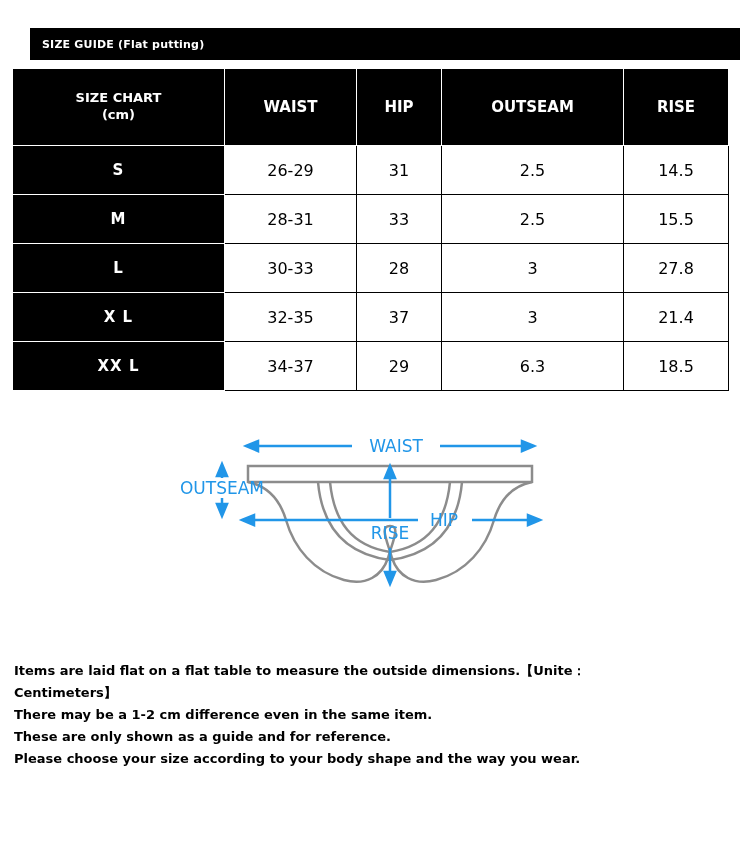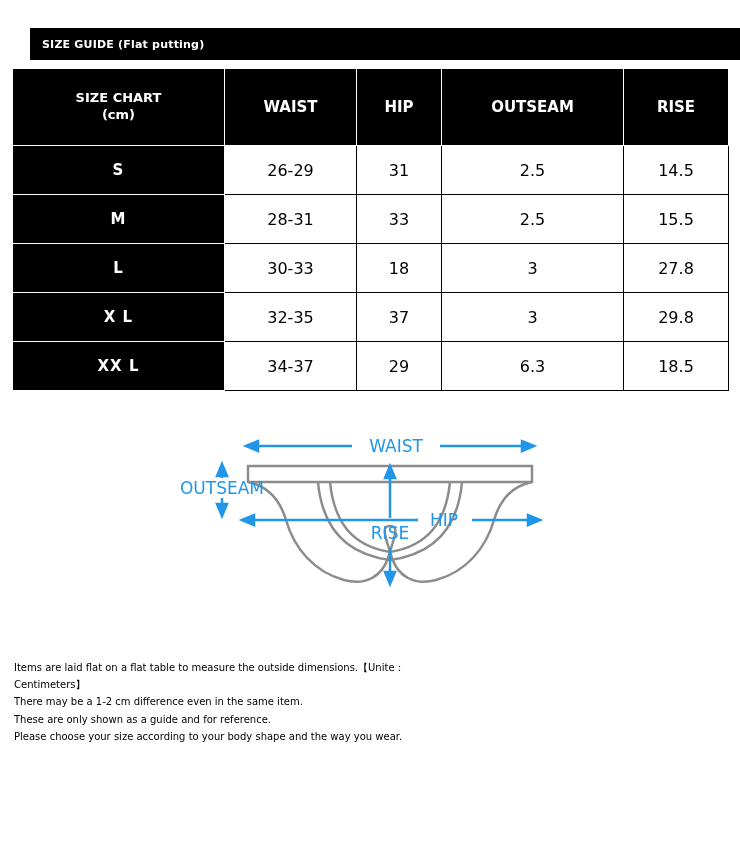--- a/index.html
+++ b/index.html
@@ -91,22 +91,22 @@
     left: 0;
     top: 408px;
     width: 740px;
     height: 220px;
   }
   .notes {
     position: absolute;
     left: 14px;
     top: 660px;
     width: 716px;
-    font-size: 10px;
-    font-weight: normal;
+    font-size: 13px;
+    font-weight: bold;
     line-height: 1.62;
     color: #000000;
   }
   .notes p {
     margin: 0 0 1px 0;
   }
 </style>
 </head>
 <body>
 
@@ -147,30 +147,30 @@
       <tr>
         <th class="row-label">M</th>
         <td>28-31</td>
         <td>33</td>
         <td>2.5</td>
         <td>15.5</td>
       </tr>
       <tr>
         <th class="row-label">L</th>
         <td>30-33</td>
-        <td>18</td>
+        <td>28</td>
         <td>3</td>
         <td>27.8</td>
       </tr>
       <tr>
         <th class="row-label">X L</th>
         <td>32-35</td>
         <td>37</td>
         <td>3</td>
-        <td>29.8</td>
+        <td>21.4</td>
       </tr>
       <tr>
         <th class="row-label">XX L</th>
         <td>34-37</td>
         <td>29</td>
         <td>6.3</td>
         <td>18.5</td>
       </tr>
     </tbody>
   </table>

